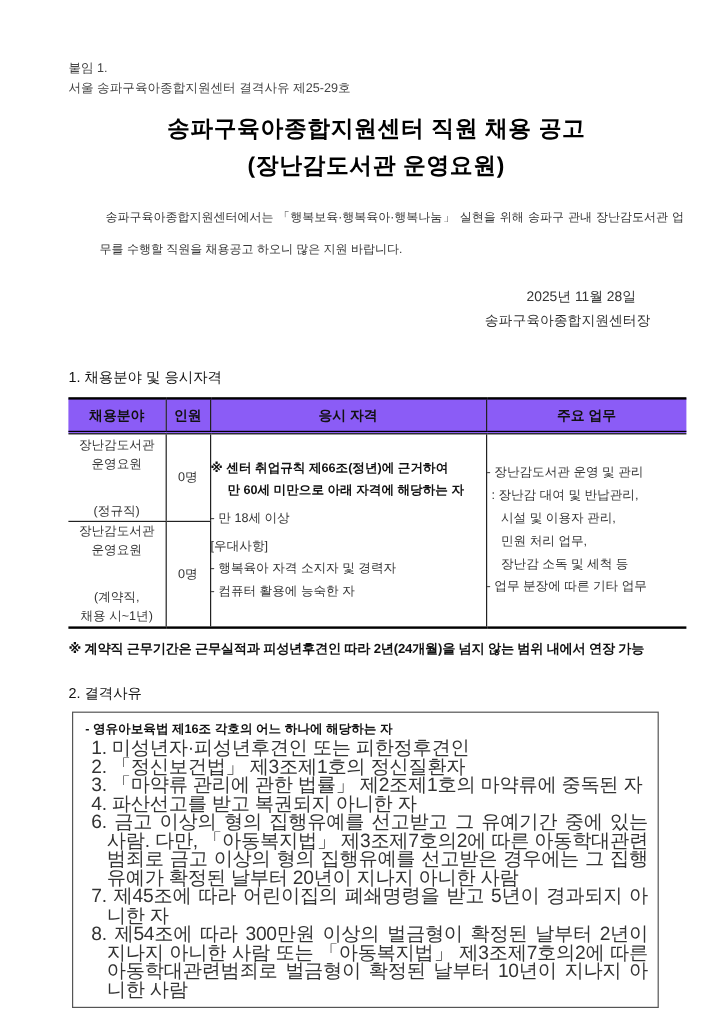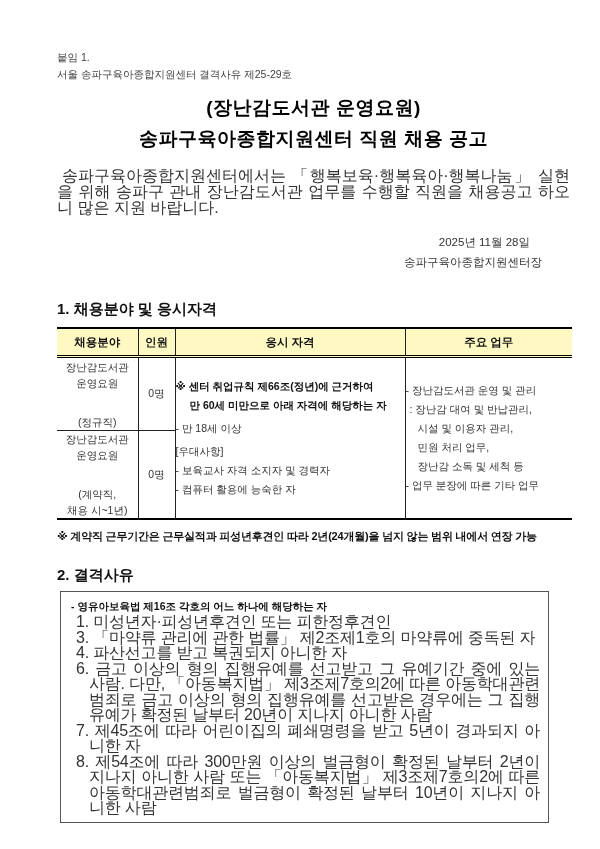--- a/index.html
+++ b/index.html
@@ -9,39 +9,39 @@
     color:#333333;box-sizing:border-box;
     padding:50px 30px 0 57px;
   }
   .small-line{font-size:10.5px;line-height:15px;color:#444;}
   .notice-line{font-size:10.5px;line-height:19px;color:#444;}
   .title{
     text-align:center;font-weight:700;color:#000;
     font-size:19px;line-height:31px;margin-top:8px;letter-spacing:0.5px;
   }
   .intro{
-    margin-top:14px;font-size:16px;line-height:16px;color:#333;
-    text-align:justify;text-indent:5px;word-break:break-all;
+    margin-top:14px;font-size:10px;line-height:27px;color:#333;
+    text-align:justify;text-indent:5px;word-break:break-all;margin-left:26px;
   }
   .date-block{margin-top:16px;text-align:right;font-size:11.5px;line-height:20px;color:#333;}
   .date-line{margin-right:40px;}
   .sig-line{margin-right:28px;}
-  .sec-heading{margin-top:28px;font-size:15px;font-weight:700;color:#111;}
+  .sec-heading{margin-top:28px;font-size:12px;font-weight:400;color:#111;}
   .sec-heading.s2{margin-top:22px;}
 
   table.recruit{
     border-collapse:collapse;table-layout:fixed;
     width:515px;margin-top:8px;
   }
   table.recruit col.c1{width:81px;}
   table.recruit col.c2{width:37px;}
   table.recruit col.c3{width:230px;}
   table.recruit col.c4{width:167px;}
   table.recruit th{
-    background:#fef9c3;font-size:11.5px;font-weight:700;color:#111;
+    background:#8b5cf6;font-size:11.5px;font-weight:700;color:#111;
     height:26px;text-align:center;
     border-top:2px solid #000;border-bottom:3px double #000;
     padding:0;
   }
   table.recruit th + th, table.recruit td + td{border-left:1px solid #222;}
   table.recruit td{
     font-size:10.5px;color:#333;padding:0;vertical-align:middle;
   }
   tr.r1 td.cell-field, tr.r1 td.cell-count{border-bottom:1px solid #222;height:72px;}
   tr.r2 td.cell-field, tr.r2 td.cell-count{border-bottom:2px solid #000;height:82px;}
@@ -72,22 +72,22 @@
     letter-spacing:-0.2px;
   }
 </style>
 </head>
 <body>
 
 <div class="small-line">붙임 1.</div>
 <div class="notice-line">서울 송파구육아종합지원센터 결격사유 제25-29호</div>
 
 <div class="title">
+  <div>송파구육아종합지원센터 직원 채용 공고</div>
   <div>(장난감도서관 운영요원)</div>
-  <div>송파구육아종합지원센터 직원 채용 공고</div>
 </div>
 
 <div class="intro">송파구육아종합지원센터에서는 「행복보육·행복육아·행복나눔」 실현을 위해 송파구 관내 장난감도서관 업무를 수행할 직원을 채용공고 하오니 많은 지원 바랍니다.</div>
 
 <div class="date-block">
   <div><span class="date-line">2025년 11월 28일</span></div>
   <div><span class="sig-line">송파구육아종합지원센터장</span></div>
 </div>
 
 <div class="sec-heading">1. 채용분야 및 응시자격</div>
@@ -111,21 +111,21 @@
       <div>장난감도서관</div>
       <div>운영요원</div>
       <div class="field-sub">(정규직)</div>
     </td>
     <td class="cell-count">0명</td>
     <td class="cell-qual" rowspan="2">
       <div class="q-bold">※ 센터 취업규칙 제66조(정년)에 근거하여</div>
       <div class="q-bold q-bold2">만 60세 미만으로 아래 자격에 해당하는 자</div>
       <div class="q-gap">- 만 18세 이상</div>
       <div class="q-gap">[우대사항]</div>
-      <div>- 보육교사 자격 소지자 및 경력자</div>
+      <div>- 행복육아 자격 소지자 및 경력자</div>
       <div>- 컴퓨터 활용에 능숙한 자</div>
     </td>
     <td class="cell-duty" rowspan="2">
       <div>- 장난감도서관 운영 및 관리</div>
       <div class="duty-ind1">: 장난감 대여 및 반납관리,</div>
       <div class="duty-ind2">시설 및 이용자 관리,</div>
       <div class="duty-ind2">민원 처리 업무,</div>
       <div class="duty-ind2">장난감 소독 및 세척 등</div>
       <div>- 업무 분장에 따른 기타 업무</div>
     </td>
@@ -142,18 +142,19 @@
 </tbody>
   </table>
 
 <div class="table-note">※ 계약직 근무기간은 근무실적과 피성년후견인 따라 2년(24개월)을 넘지 않는 범위 내에서 연장 가능</div>
 
 <div class="sec-heading s2">2. 결격사유</div>
 
 <div class="dq-box">
   <div class="dq-title">- 영유아보육법 제16조 각호의 어느 하나에 해당하는 자</div>
   <div class="dq-item">1. 미성년자·피성년후견인 또는 피한정후견인</div>
+  <div class="dq-item">2. 「정신보건법」 제3조제1호의 정신질환자</div>
   <div class="dq-item">3. 「마약류 관리에 관한 법률」 제2조제1호의 마약류에 중독된 자</div>
   <div class="dq-item">4. 파산선고를 받고 복권되지 아니한 자</div>
   <div class="dq-item">6. 금고 이상의 형의 집행유예를 선고받고 그 유예기간 중에 있는 사람. 다만, 「아동복지법」 제3조제7호의2에 따른 아동학대관련범죄로 금고 이상의 형의 집행유예를 선고받은 경우에는 그 집행유예가 확정된 날부터 20년이 지나지 아니한 사람</div>
   <div class="dq-item">7. 제45조에 따라 어린이집의 폐쇄명령을 받고 5년이 경과되지 아니한 자</div>
   <div class="dq-item">8. 제54조에 따라 300만원 이상의 벌금형이 확정된 날부터 2년이 지나지 아니한 사람 또는 「아동복지법」 제3조제7호의2에 따른 아동학대관련범죄로 벌금형이 확정된 날부터 10년이 지나지 아니한 사람</div>
 </div>
 
 </body></html>

